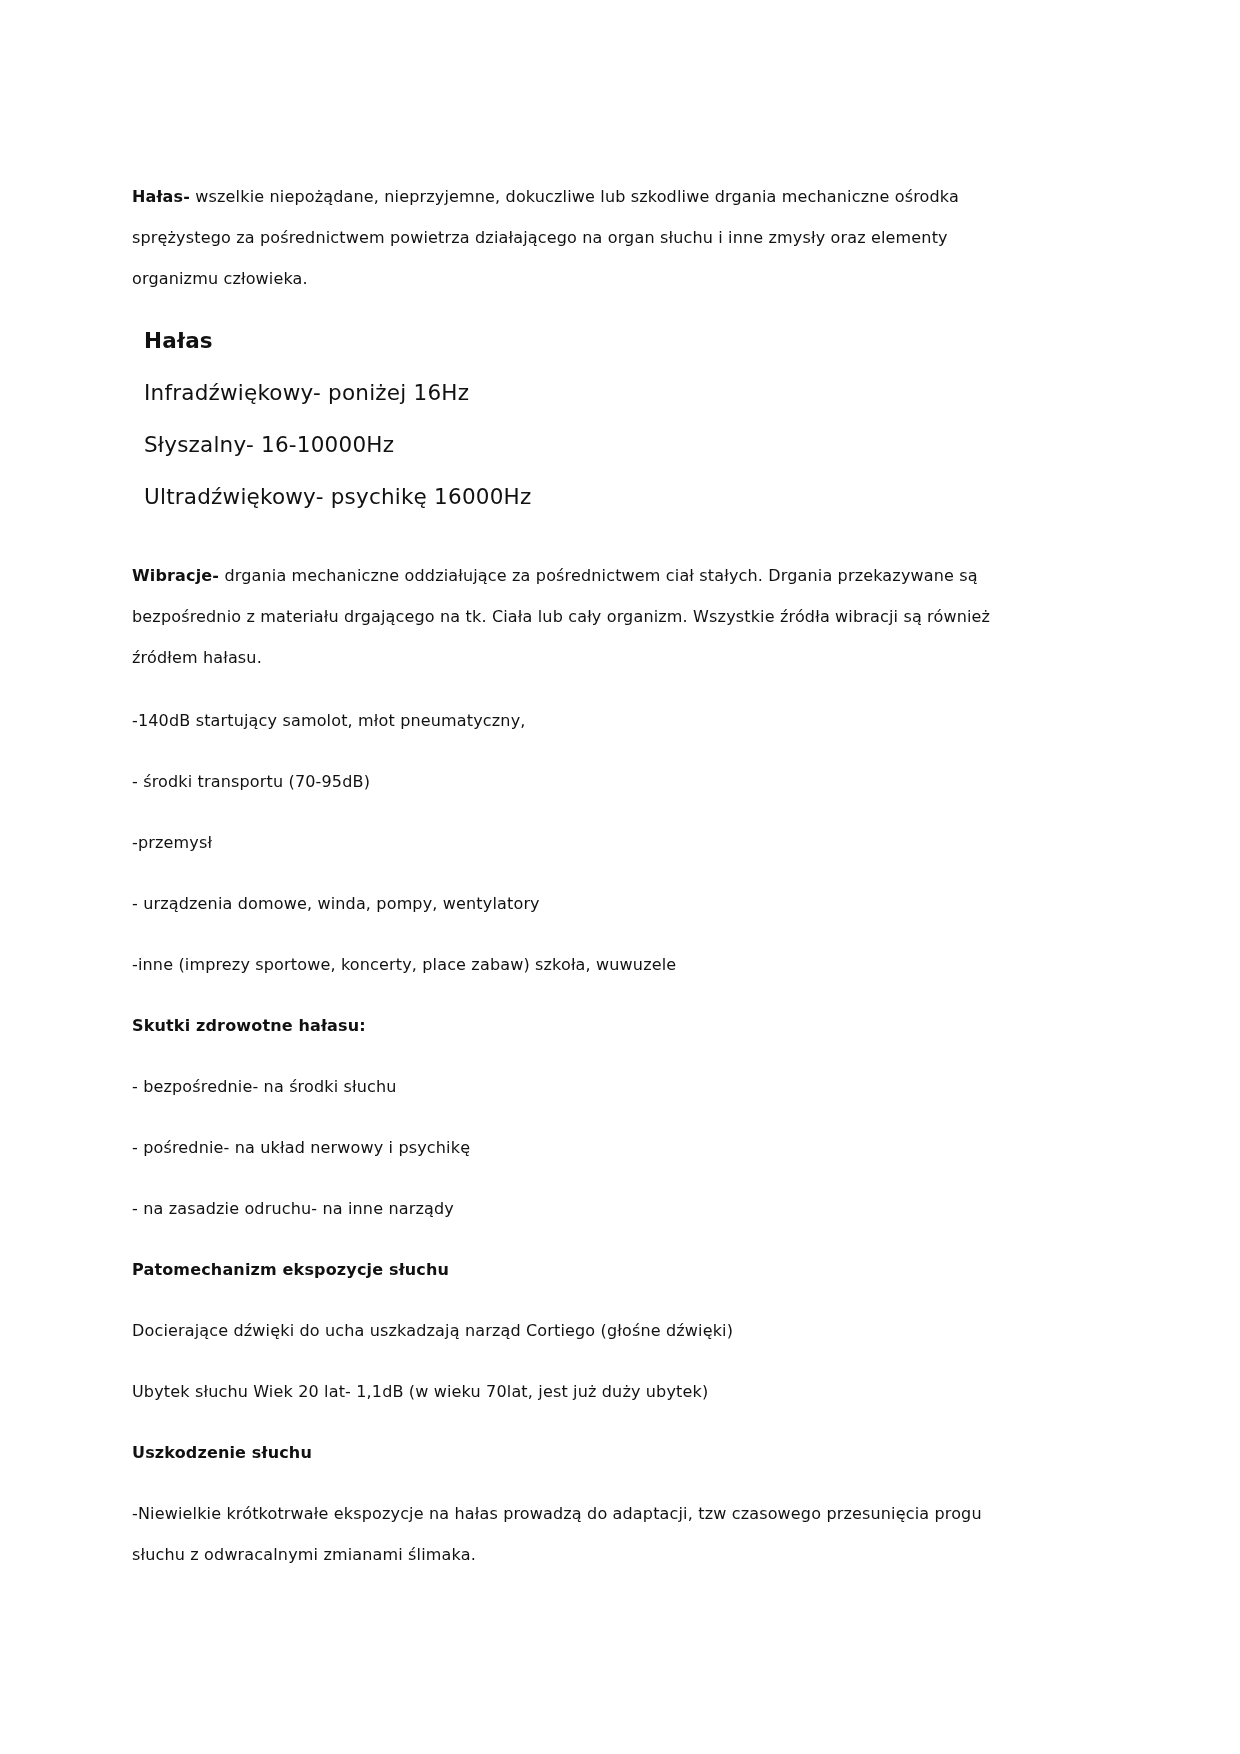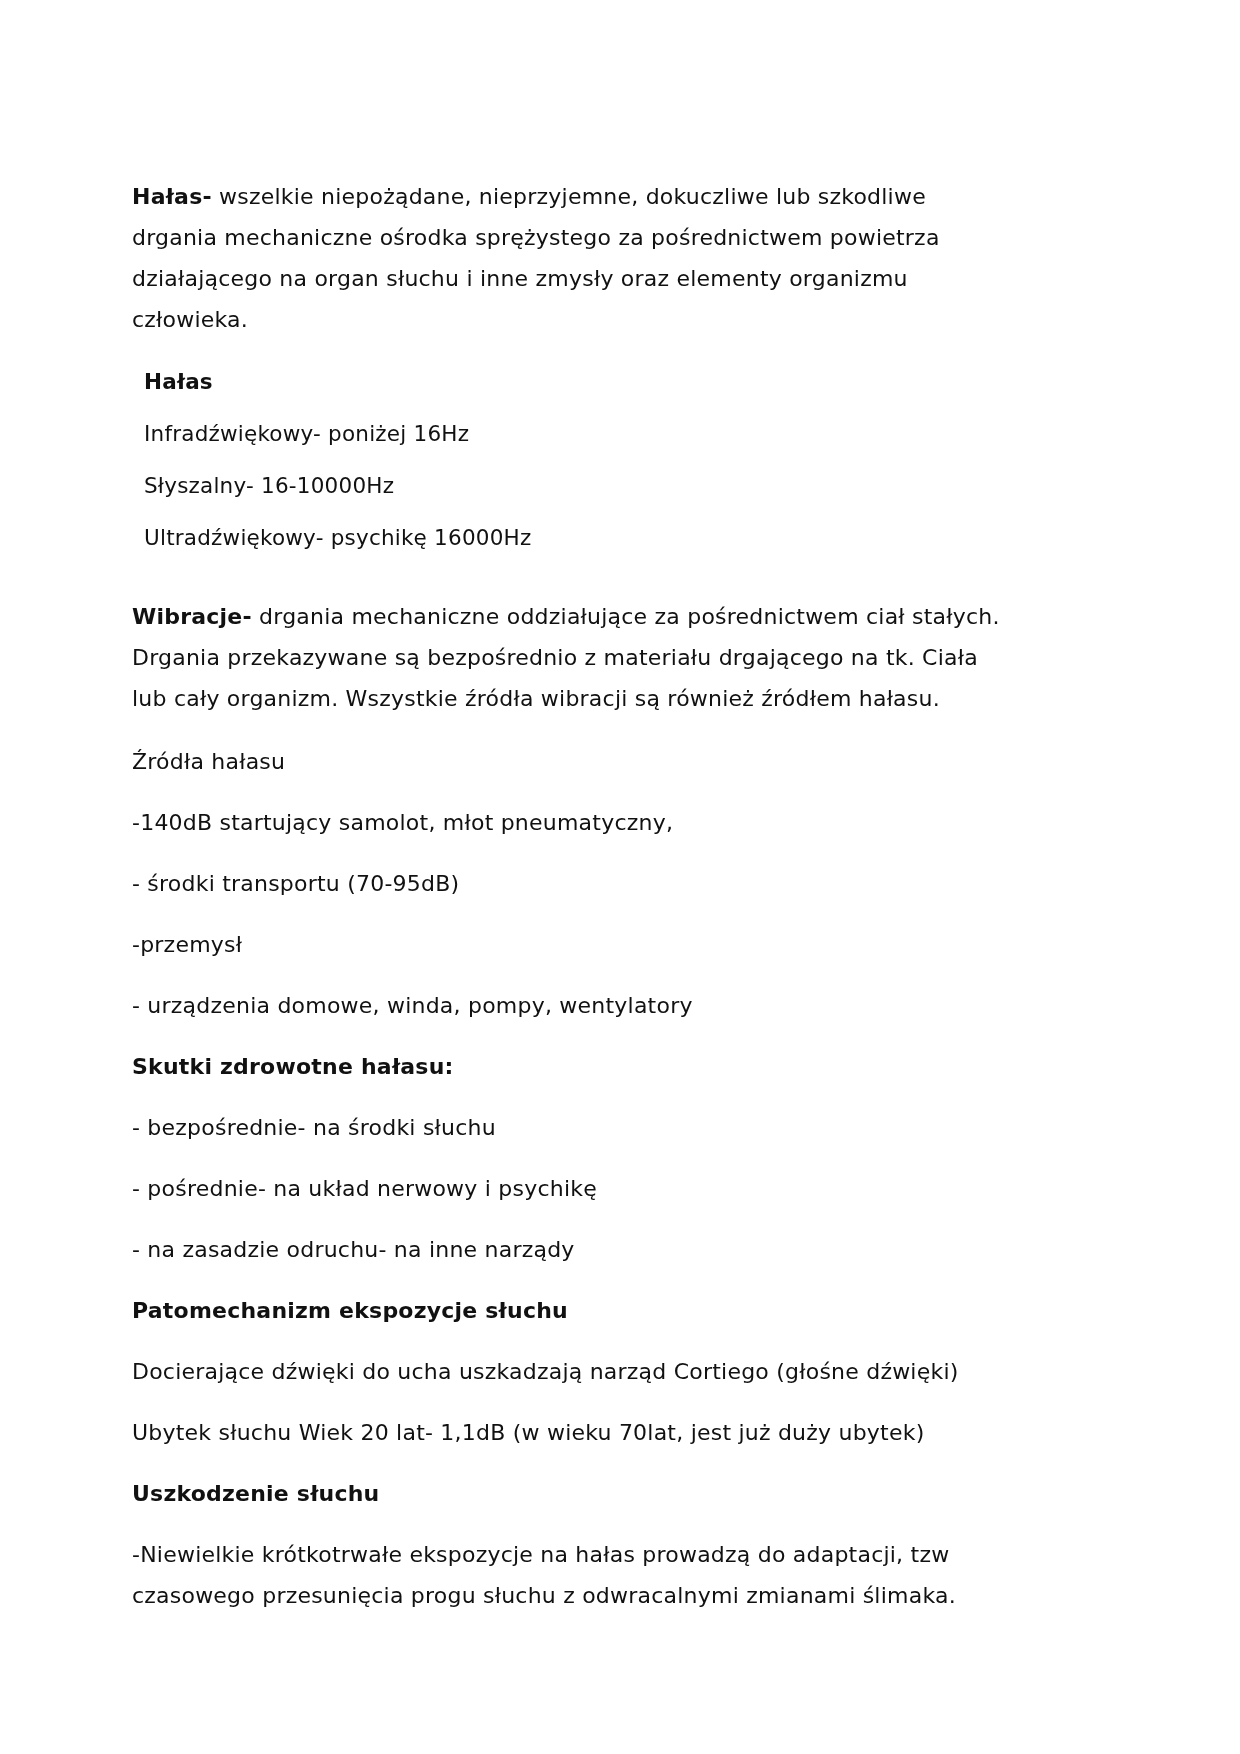--- a/index.html
+++ b/index.html
@@ -19,21 +19,21 @@
     width: 1240px;
     height: 1754px;
     box-sizing: border-box;
     padding: 176px 132px 0 132px;
   }
   .doc {
     width: 880px;
   }
   p {
     margin: 0;
-    font-size: 22px;
+    font-size: 16px;
     line-height: 41px;
     letter-spacing: 0.01em;
   }
   .para {
     margin-bottom: 22px;
   }
   .gap-big {
     height: 26px;
   }
   b, .bold {
@@ -58,25 +58,25 @@
 
     <p class="stack-line bold">Hałas</p>
     <p class="stack-line">Infradźwiękowy- poniżej 16Hz</p>
     <p class="stack-line">Słyszalny- 16-10000Hz</p>
     <p class="stack-line">Ultradźwiękowy- psychikę 16000Hz</p>
 
     <div class="gap-big"></div>
 
     <p class="para"><b>Wibracje-</b><span> drgania mechaniczne oddziałujące za pośrednictwem ciał stałych. Drgania przekazywane są bezpośrednio z materiału drgającego na tk. Ciała lub cały organizm. Wszystkie źródła wibracji są również źródłem hałasu.</span></p>
 
-    <p class="list-line">Źródła hałasu</p>
     <p class="list-line">-140dB startujący samolot, młot pneumatyczny,</p>
     <p class="list-line">- środki transportu (70-95dB)</p>
     <p class="list-line">-przemysł</p>
     <p class="list-line">- urządzenia domowe, winda, pompy, wentylatory</p>
+    <p class="list-line">-inne (imprezy sportowe, koncerty, place zabaw) szkoła, wuwuzele</p>
 
     <p class="list-line bold">Skutki zdrowotne hałasu:</p>
     <p class="list-line">- bezpośrednie- na środki słuchu</p>
     <p class="list-line">- pośrednie- na układ nerwowy i psychikę</p>
     <p class="list-line">- na zasadzie odruchu- na inne narządy</p>
 
     <p class="list-line bold">Patomechanizm ekspozycje słuchu</p>
     <p class="list-line">Docierające dźwięki do ucha uszkadzają narząd Cortiego (głośne dźwięki)</p>
     <p class="list-line">Ubytek słuchu Wiek 20 lat- 1,1dB (w wieku 70lat, jest już duży ubytek)</p>
 

